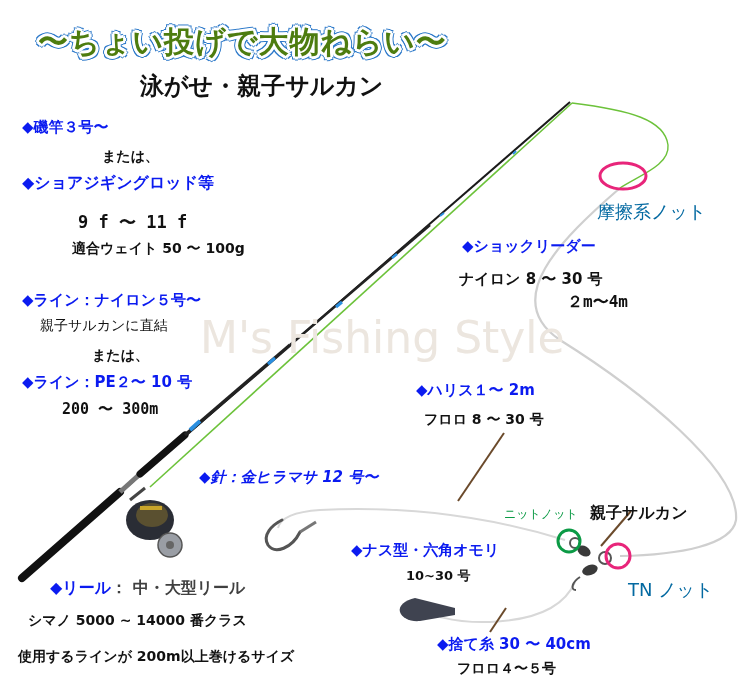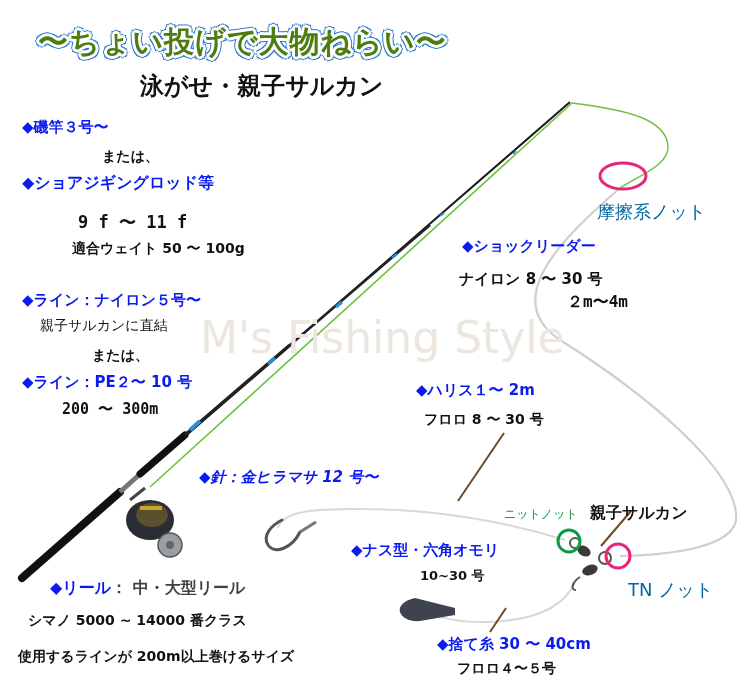--- a/index.html
+++ b/index.html
@@ -117,16 +117,16 @@
 <div class="abs blue" style="left:416px;top:381px;">◆ハリス１〜 2m</div>
 <div class="abs black bold" style="left:424px;top:411px;font-size:14px;">フロロ 8 〜 30 号</div>
 
 <div class="abs blue" style="left:199px;top:468px;font-style:italic;">◆針：金ヒラマサ 12 号〜</div>
 
 <div class="abs green" style="left:460px;top:506px;">ニットノット</div>
 <div class="abs black bold" style="left:590px;top:487px;font-size:16px;margin-top:16px;">親子サルカン</div>
 <div class="abs pink" style="left:628px;top:578px;">TN ノット</div>
 
 <div class="abs blue" style="left:342px;top:541px;margin-left:9px;">◆ナス型・六角オモリ</div>
-<div class="abs black bold" style="left:406px;top:567px;font-size:13px;margin-left:14px;">10~30 号</div>
+<div class="abs black bold" style="left:406px;top:567px;font-size:13px;">10~30 号</div>
 
 <div class="abs blue" style="left:437px;top:635px;">◆捨て糸 30 〜 40cm</div>
 <div class="abs black bold" style="left:457px;top:660px;font-size:14px;">フロロ４〜５号</div>
 
 </body></html>

